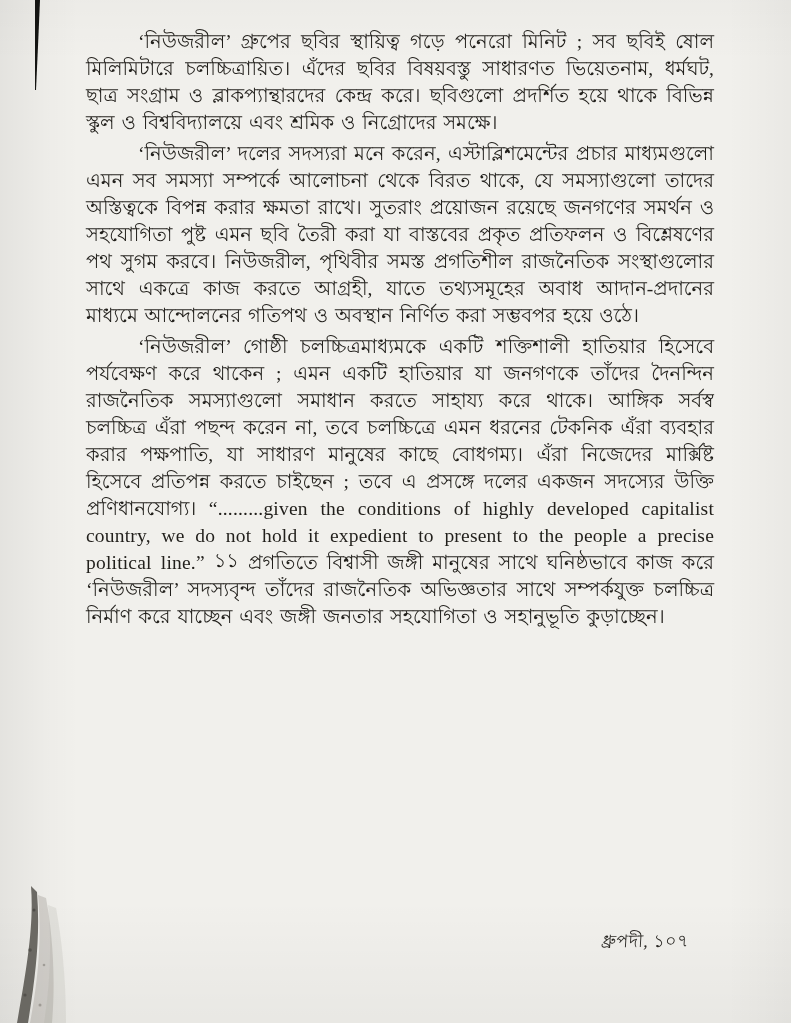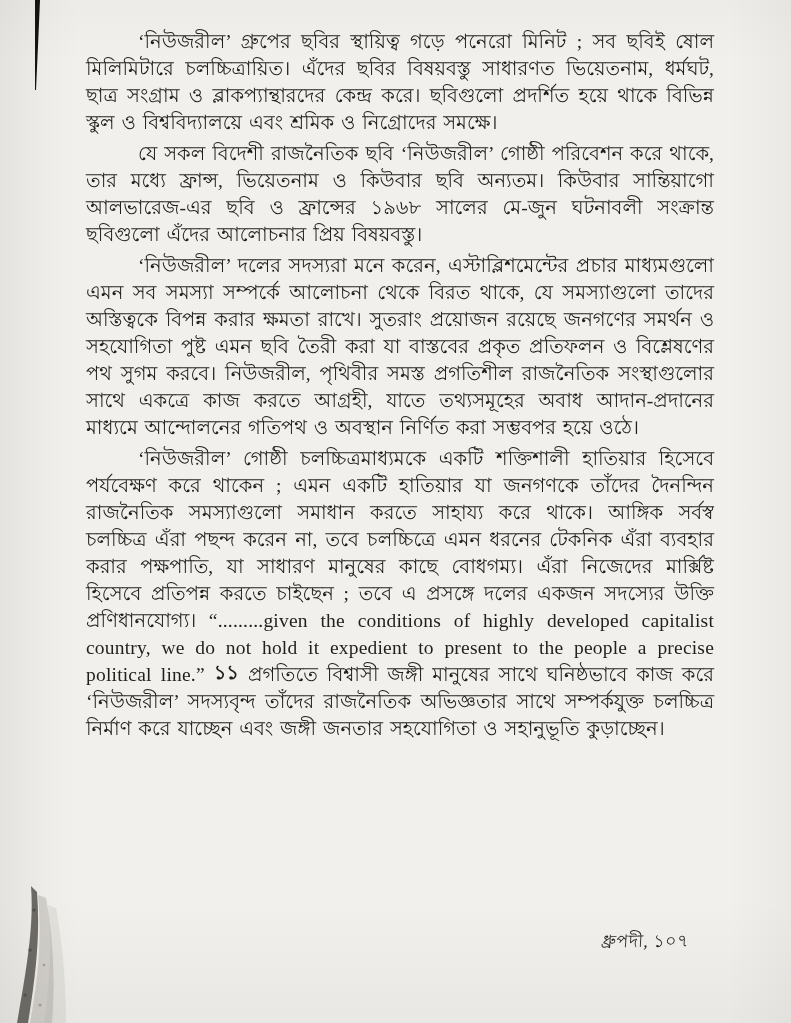--- a/index.html
+++ b/index.html
@@ -43,21 +43,20 @@
     margin: 0 0 4px 0;
     text-indent: 52px;
   }
   .latin-quote {
     font-family: "Liberation Serif", "DejaVu Serif", serif;
     letter-spacing: 0.2px;
   }
   .footnote-marker {
     position: relative;
     top: -2px;
-    font-weight: bold;
   }
   .page-footer {
     position: absolute;
     top: 928px;
     right: 102px;
     font-size: 17.5px;
     color: #2b2925;
     transform: skewX(-4deg) rotate(-0.5deg);
     letter-spacing: 0.5px;
   }
@@ -74,21 +73,20 @@
     <path d="M48,905 C52,945 50,985 44,1023 L66,1023 C66,980 62,940 56,908 Z" fill="#a39f96" opacity="0.18"></path>
     <circle cx="34" cy="910" r="1.5" fill="#3b3935" opacity="0.6"></circle>
     <circle cx="30" cy="950" r="1.8" fill="#3b3935" opacity="0.5"></circle>
     <circle cx="25" cy="995" r="1.6" fill="#3b3935" opacity="0.5"></circle>
     <circle cx="44" cy="965" r="1.3" fill="#6b675f" opacity="0.45"></circle>
     <circle cx="40" cy="1005" r="1.5" fill="#6b675f" opacity="0.45"></circle>
   </svg>
 
   <div class="text-block">
     <p class="para">‘নিউজরীল’ গ্রুপের ছবির স্থায়িত্ব গড়ে পনেরো মিনিট ;  সব ছবিই ষোল মিলিমিটারে চলচ্চিত্রায়িত।  এঁদের ছবির বিষয়বস্তু সাধারণত ভিয়েতনাম, ধর্মঘট, ছাত্র সংগ্রাম ও ব্লাকপ্যান্থারদের কেন্দ্র করে।  ছবিগুলো প্রদর্শিত হয়ে থাকে বিভিন্ন স্কুল ও বিশ্ববিদ্যালয়ে এবং শ্রমিক ও নিগ্রোদের সমক্ষে।</p>
-    <p class="para">যে সকল বিদেশী রাজনৈতিক ছবি ‘নিউজরীল’ গোষ্ঠী পরিবেশন করে থাকে, তার মধ্যে ফ্রান্স, ভিয়েতনাম ও কিউবার ছবি অন্যতম।  কিউবার সান্তিয়াগো আলভারেজ-এর ছবি ও ফ্রান্সের ১৯৬৮ সালের মে-জুন ঘটনাবলী সংক্রান্ত ছবিগুলো এঁদের আলোচনার প্রিয় বিষয়বস্তু।</p>
     <p class="para">‘নিউজরীল’ দলের সদস্যরা মনে করেন, এস্টাব্লিশমেন্টের প্রচার মাধ্যমগুলো এমন সব সমস্যা সম্পর্কে আলোচনা থেকে বিরত থাকে, যে সমস্যাগুলো তাদের অস্তিত্বকে বিপন্ন করার ক্ষমতা রাখে।  সুতরাং প্রয়োজন রয়েছে জনগণের সমর্থন ও সহযোগিতা পুষ্ট এমন ছবি তৈরী করা যা বাস্তবের প্রকৃত প্রতিফলন ও বিশ্লেষণের পথ সুগম করবে।  নিউজরীল, পৃথিবীর সমস্ত প্রগতিশীল রাজনৈতিক সংস্থাগুলোর সাথে একত্রে কাজ করতে আগ্রহী, যাতে তথ্যসমূহের অবাধ আদান-প্রদানের মাধ্যমে আন্দোলনের গতিপথ ও অবস্থান নির্ণিত করা সম্ভবপর হয়ে ওঠে।</p>
     <p class="para">
       <span>‘নিউজরীল’ গোষ্ঠী চলচ্চিত্রমাধ্যমকে  একটি শক্তিশালী হাতিয়ার হিসেবে পর্যবেক্ষণ করে থাকেন ; এমন একটি হাতিয়ার যা  জনগণকে  তাঁদের দৈনন্দিন রাজনৈতিক সমস্যাগুলো সমাধান করতে সাহায্য করে  থাকে।  আঙ্গিক সর্বস্ব চলচ্চিত্র এঁরা পছন্দ করেন না, তবে চলচ্চিত্রে এমন  ধরনের টেকনিক এঁরা ব্যবহার করার পক্ষপাতি, যা  সাধারণ  মানুষের  কাছে  বোধগম্য।  এঁরা নিজেদের মার্ক্সিষ্ট  হিসেবে প্রতিপন্ন  করতে  চাইছেন ;  তবে  এ  প্রসঙ্গে দলের একজন সদস্যের উক্তি প্রণিধানযোগ্য।</span>
       <span class="latin-quote">“.........given the conditions of highly developed capitalist country, we do not hold it expedient to present to the people a precise political line.”</span>
       <span class="footnote-marker">১১</span>
       <span>প্রগতিতে বিশ্বাসী জঙ্গী মানুষের সাথে ঘনিষ্ঠভাবে কাজ করে ‘নিউজরীল’ সদস্যবৃন্দ তাঁদের রাজনৈতিক অভিজ্ঞতার সাথে সম্পর্কযুক্ত চলচ্চিত্র নির্মাণ করে যাচ্ছেন এবং জঙ্গী জনতার সহযোগিতা ও সহানুভূতি কুড়াচ্ছেন।</span>
     </p>
   </div>
 
   <div class="page-footer">

